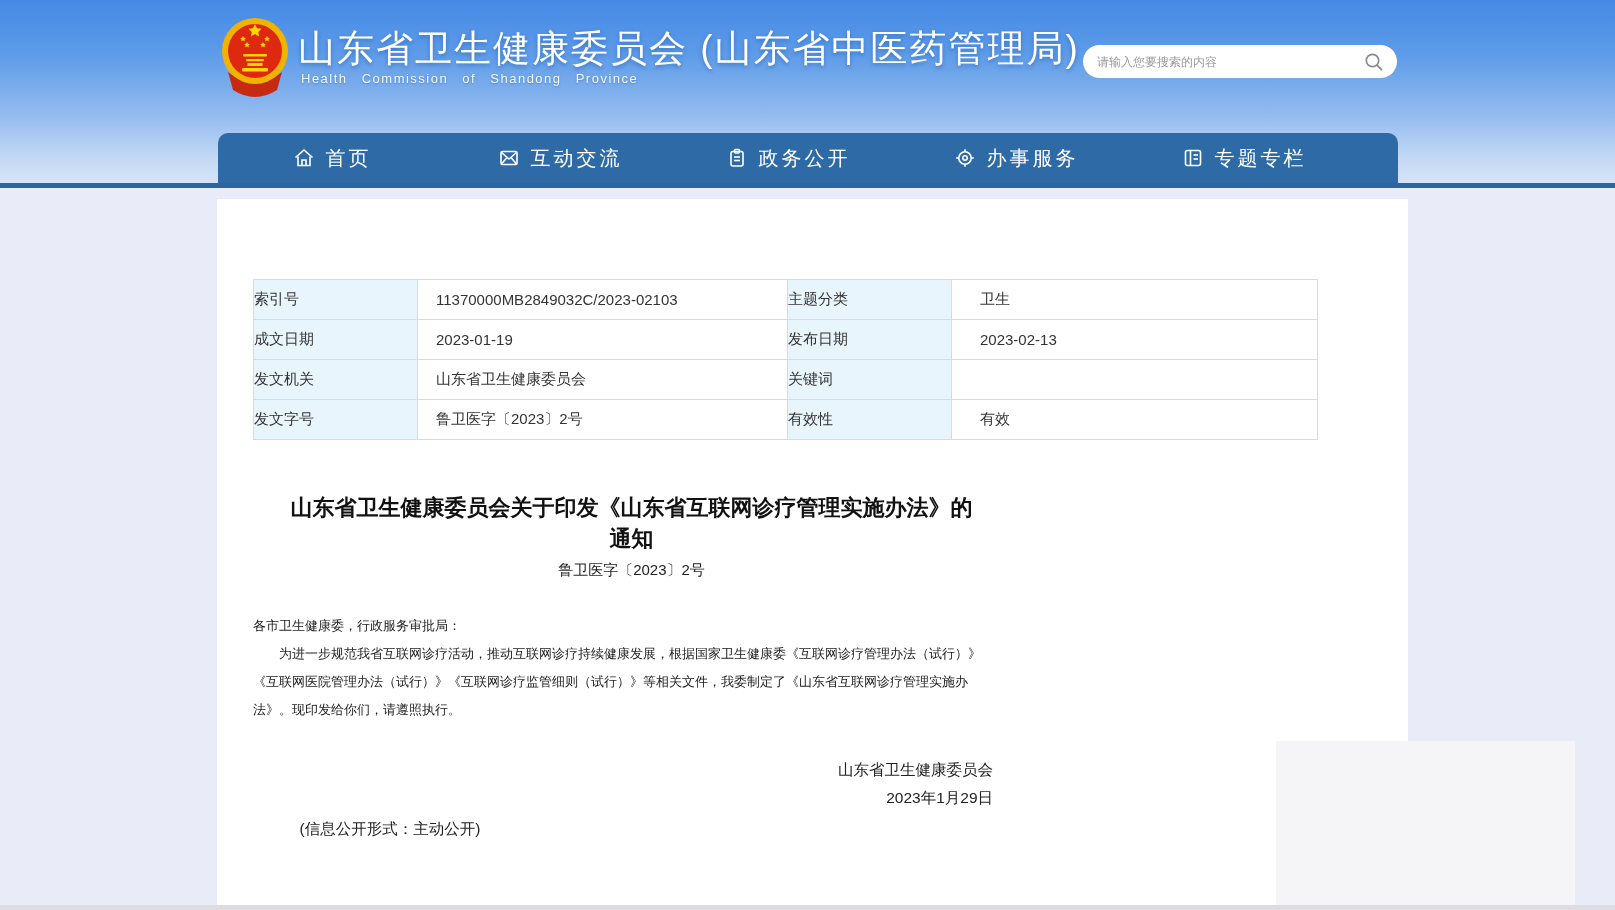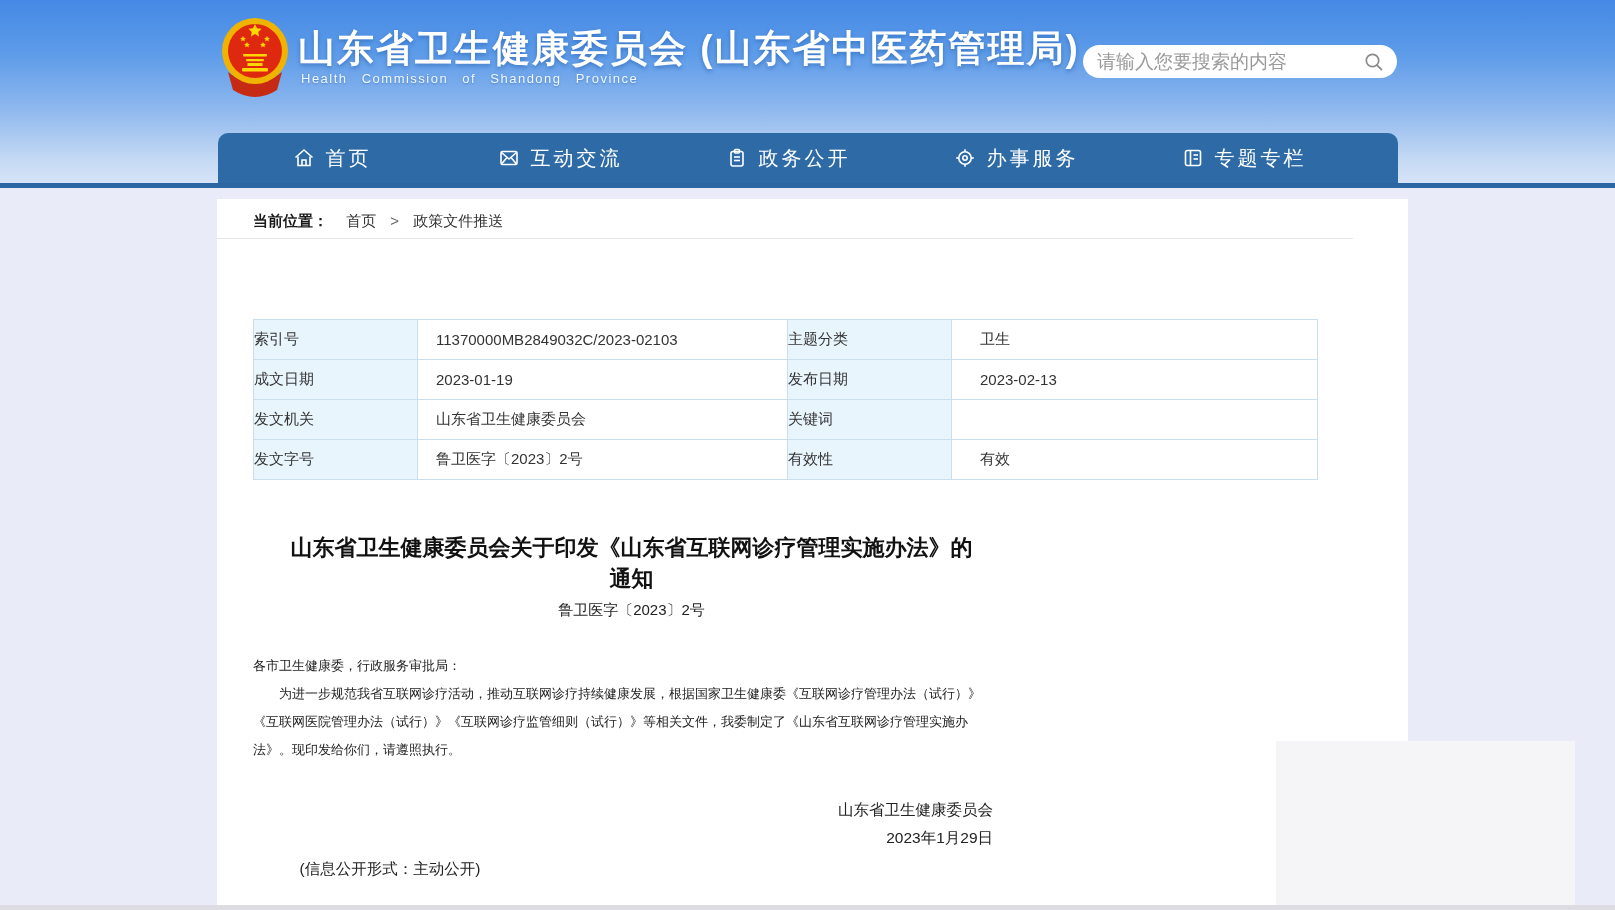--- a/index.html
+++ b/index.html
@@ -11,37 +11,37 @@
     overflow:hidden;
   }
   
   .banner {
     position:absolute; left:0; top:0; width:1615px; height:183px;
     background:linear-gradient(180deg,#4489e5 0%,#5e9ce9 30%,#8fb8ee 60%,#c6daf4 88%,#d6e3f7 100%);
   }
   .emblem { position:absolute; left:220px; top:14px; width:70px; height:84px; }
   .site-title {
     position:absolute; left:298px; top:24px;
-    color:#fff; font-size:37px; font-weight:bold; letter-spacing:2px;
+    color:#fff; font-size:37px; font-weight:normal; letter-spacing:2px;
     text-shadow:0 2px 4px rgba(15,70,150,.45);
     white-space:nowrap;
   }
   .site-subtitle {
     position:absolute; left:301px; top:71px;
     color:#f2f7ff; font-size:13px; letter-spacing:1.5px; word-spacing:9px;
     text-shadow:0 1px 2px rgba(15,70,150,.4);
     white-space:nowrap;
   }
   .search-box {
     position:absolute; left:1083px; top:45px; width:314px; height:33px;
     background:#fff; border-radius:17px; display:flex; align-items:center;
     padding:0 12px 0 14px;
   }
   .search-box input {
-    flex:1; border:none; outline:none; font-size:19px; color:#0369a1;
+    flex:1; border:none; outline:none; font-size:12px; color:#0369a1;
     font-family:inherit; background:transparent;
   }
   .search-box input::placeholder { color:#9a9a9a; }
   .search-btn { width:22px; height:22px; cursor:pointer; background:none; border:none; padding:0; }
   
   .navbar {
     position:absolute; left:218px; top:133px; width:1180px; height:50px;
     background:#2e6ba6; border-radius:10px 10px 0 0;
     display:flex; padding-right:40px;
   }
@@ -167,26 +167,20 @@
         <line x1="11.5" y1="8" x2="16" y2="8"></line>
         <line x1="11.5" y1="12" x2="16" y2="12"></line>
     </svg>
     <span>专题专栏</span>
   </div>
 </div>
 <div class="nav-strip"></div>
 
 <div class="card">
 
-  <div class="breadcrumb">
-    <span class="bc-prefix">当前位置：</span>
-    <a>首页</a>
-    <span class="bc-sep">&gt;</span>
-    <a>政策文件推送</a>
-  </div>
 
   <table class="meta-table">
     <tbody>
       <tr>
         <td class="lbl">索引号</td>
         <td class="val val1">11370000MB2849032C/2023-02103</td>
         <td class="lbl">主题分类</td>
         <td class="val val2">卫生</td>
       </tr>
       <tr>

